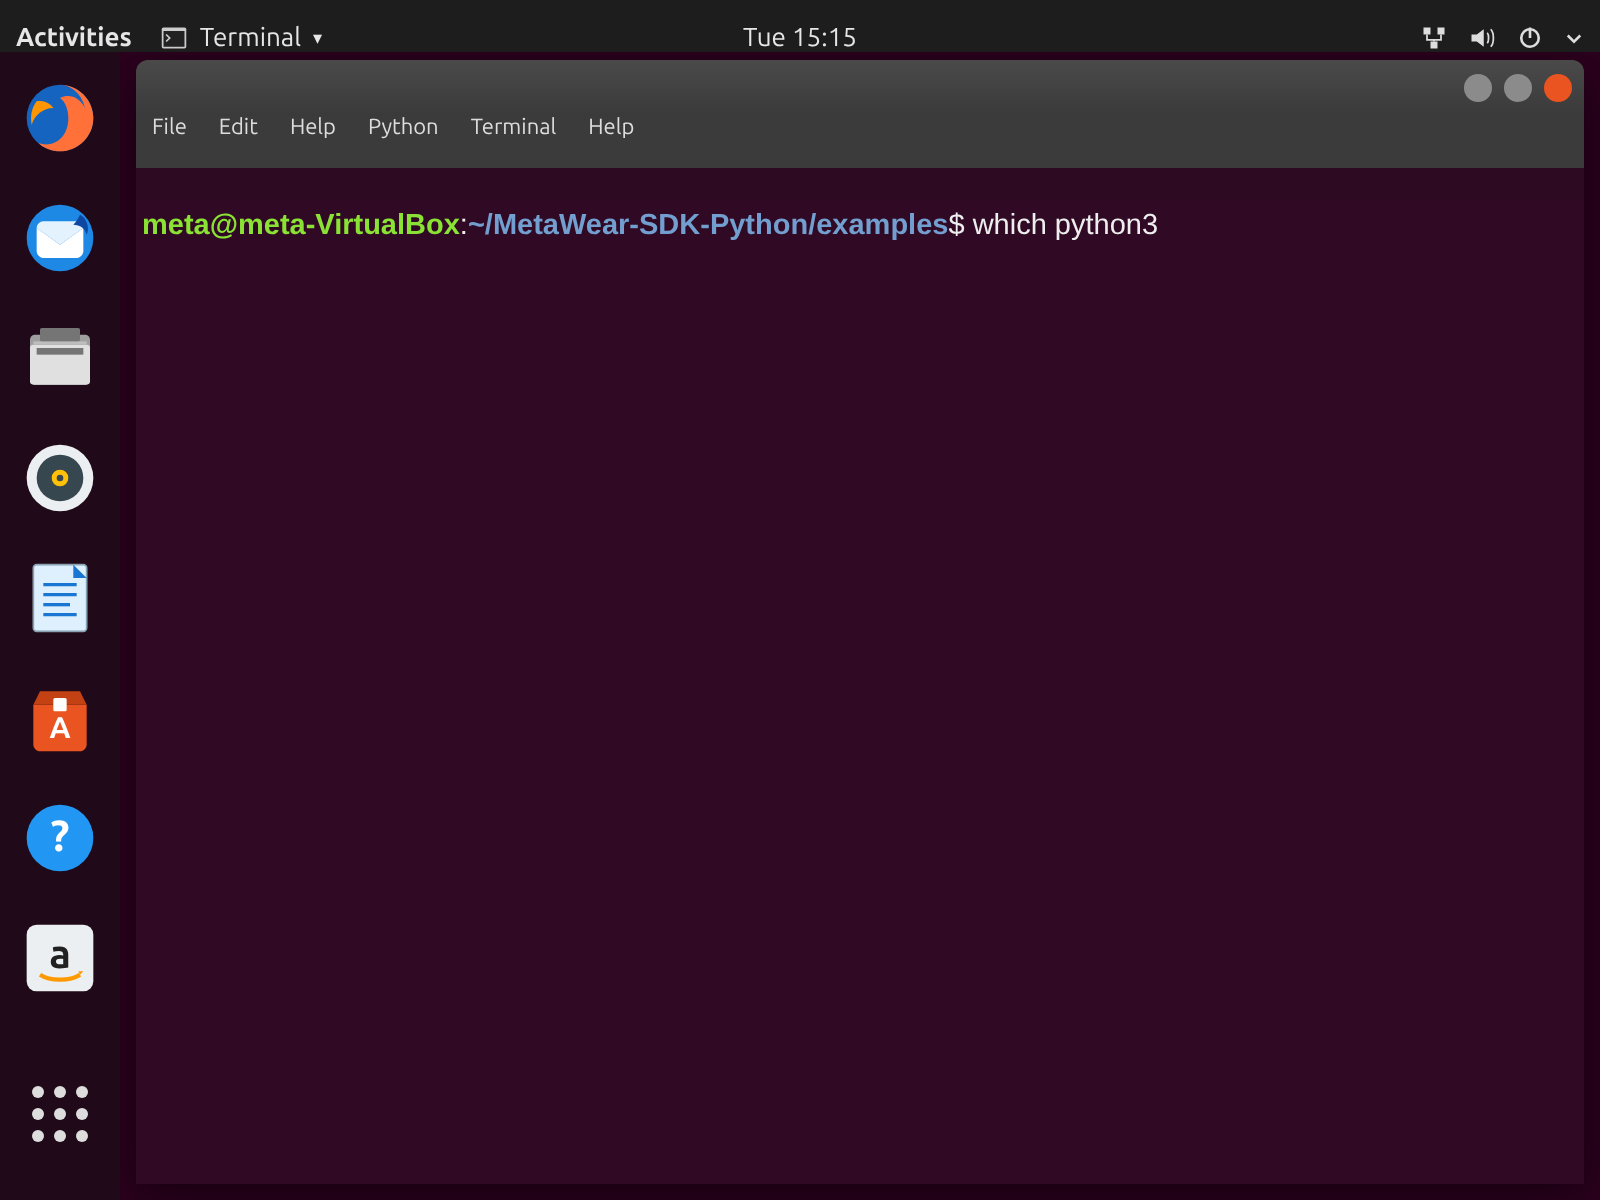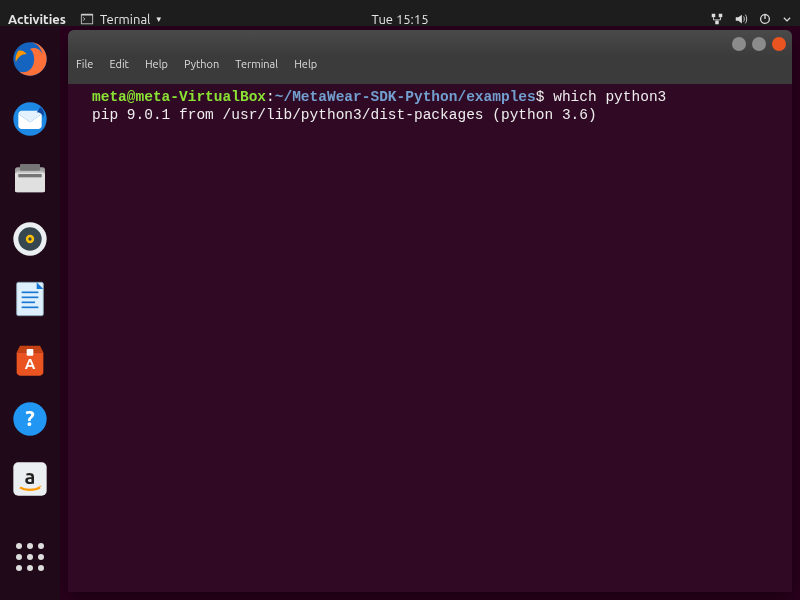--- a/index.html
+++ b/index.html
@@ -92,26 +92,27 @@
     background: #3b3b3b;
     display: flex; 
     padding: 0 8px; gap: 16px;
     color: #ddd; font-size: 11px;
   }
   .menubar span { cursor: pointer; }
 
   .term-body {
     flex: 1;
     background: #300a24;
-    padding: 4px 24px;
-    font-family: Liberation Mono, monospace;
+    padding: 4px 3px;
+    font-family: Liberation Sans, sans-serif;
     font-size: 14.5px;
     line-height: 18px;
     color: #eeeeee;
     overflow: hidden;
+    margin-top: 16px;
   }
   .term-line { white-space: pre; }
   .t-user { color: #8ae234; font-weight: bold; }
   .t-path { color: #729fcf; font-weight: bold; }
   .t-dollar { color: #eeeeee; }
   .t-cmd { color: #eeeeee; }
   .t-out { color: #eeeeee; }
   .cursor {
     display: inline-block; width: 8px; height: 15px;
     background: #eeeeee; vertical-align: text-bottom;
@@ -244,15 +245,14 @@
   <div class="menubar">
     <span>File</span>
     <span>Edit</span>
     <span>Help</span>
     <span>Python</span>
     <span>Terminal</span>
     <span>Help</span>
   </div>
   <div class="term-body" id="term-body">
       <div class="term-line"><span class="t-user">meta@meta-VirtualBox</span><span class="t-dollar">:</span><span class="t-path">~/MetaWear-SDK-Python/examples</span><span class="t-dollar">$ </span><span class="t-cmd">which python3</span></div>
-      <div class="term-line"><span class="t-out">pip 9.0.1 from /usr/lib/python3/dist-packages (python 3.6)</span></div>
     </div>
 </div>
 
 </body></html>

